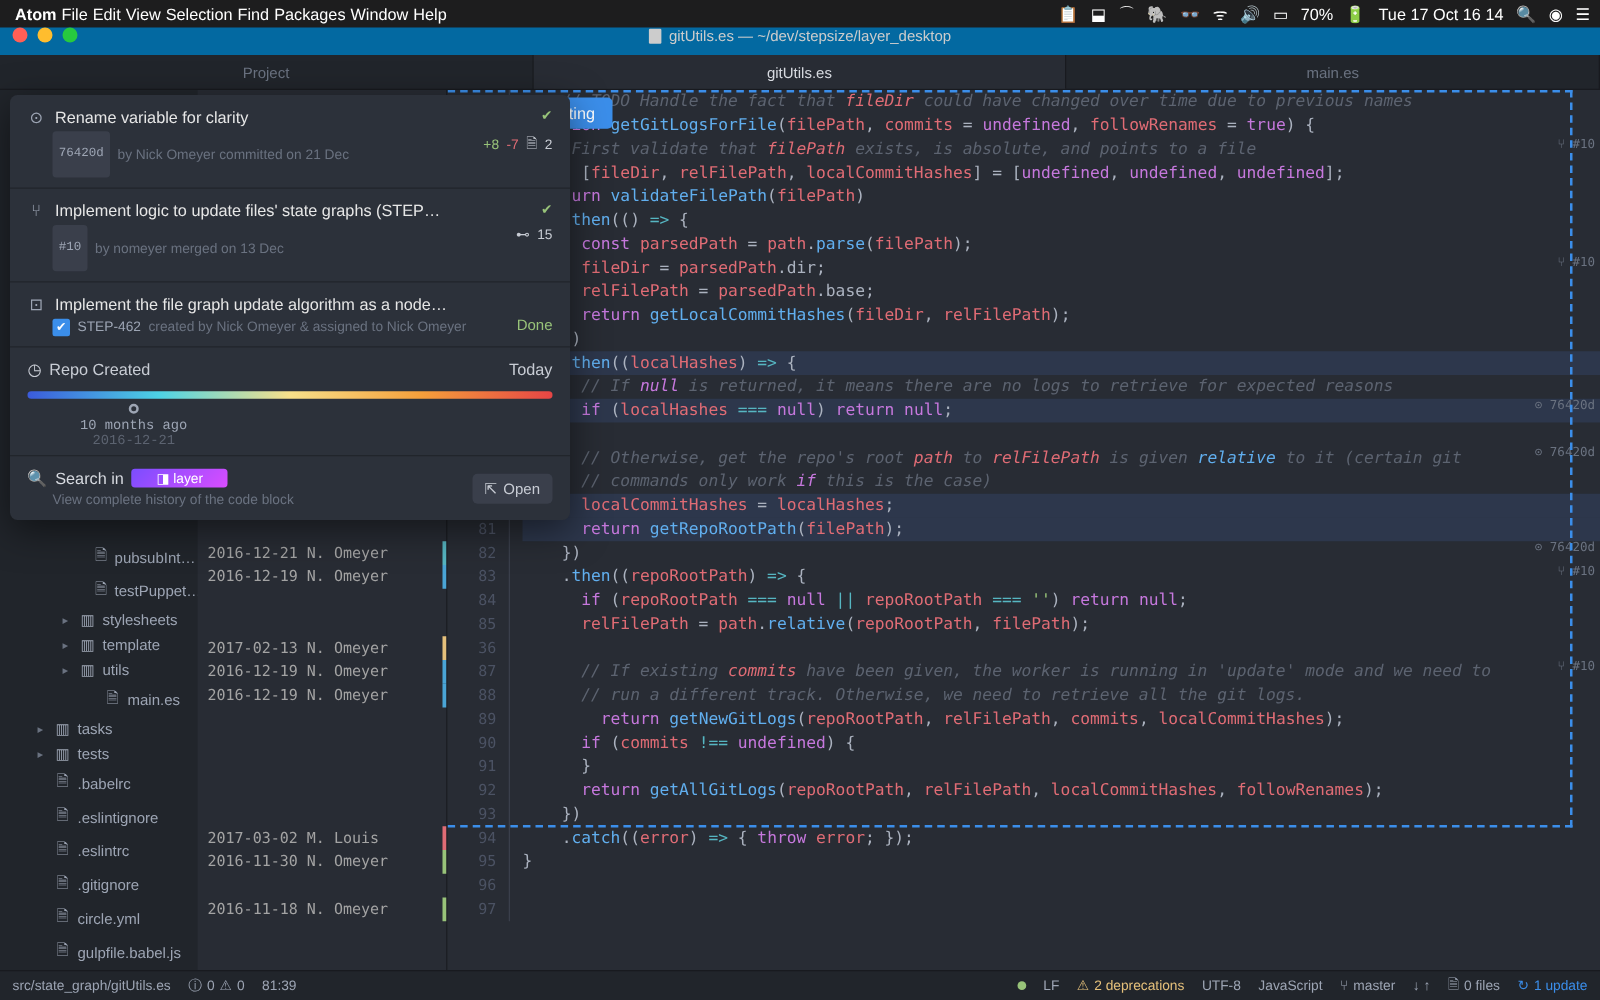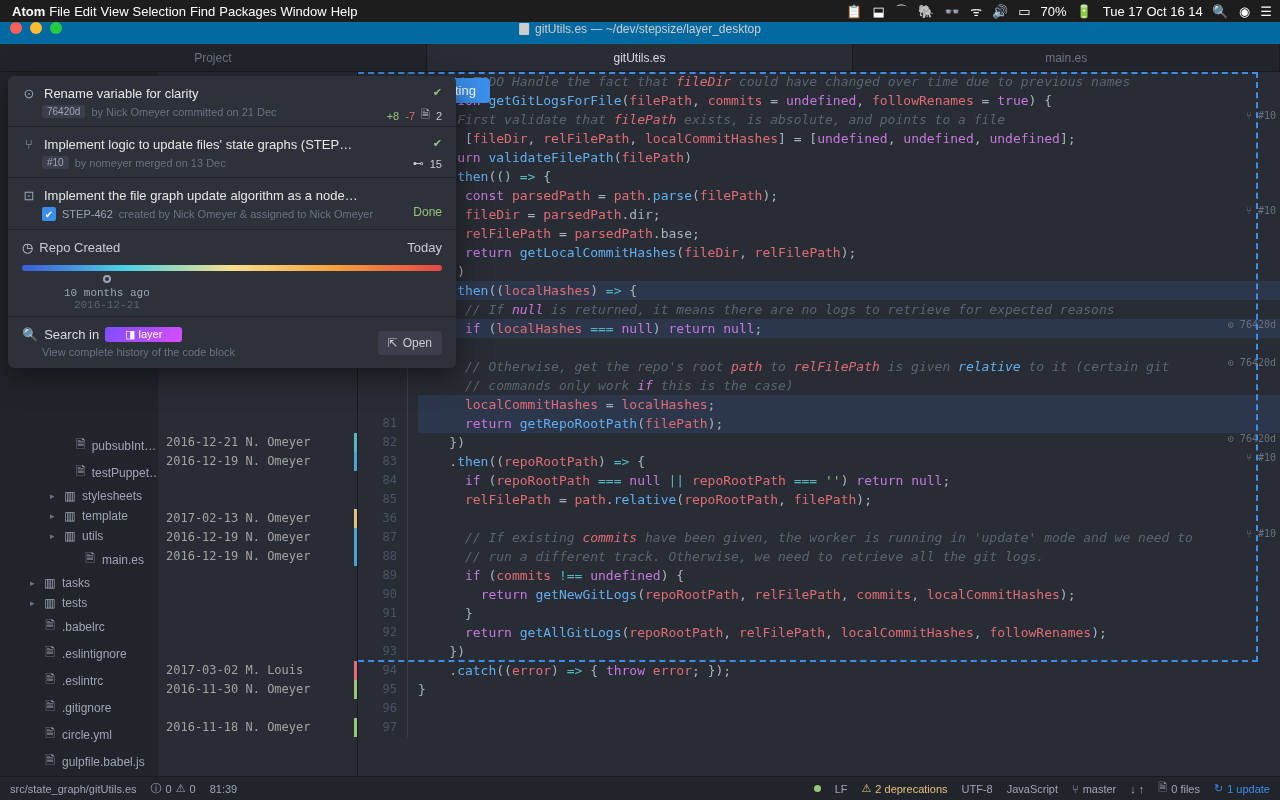--- a/index.html
+++ b/index.html
@@ -197,21 +197,21 @@
   border-radius: 6px;
   box-shadow: 0 8px 30px rgba(0,0,0,0.5);
   z-index: 10;
   color: #c8ccd4;
   font-size: 13px;
 }
 .lp-item { padding: 10px 14px 8px; border-bottom: 1px solid #21252b; position:relative;}
 .lp-row1 { display: flex; align-items: center; gap: 8px; }
 .lp-title { color: #e6e6e6; flex: 1; overflow: hidden; text-overflow: ellipsis; white-space: nowrap;}
 .lp-meta { color: #6a7280; font-size: 11px; margin-top: 4px; margin-left: 20px; display:flex; align-items:center; gap:6px;}
-.lp-hash { background: #3a3f4b; border-radius: 3px; padding: 1px 5px; font-family: Liberation Sans, sans-serif; font-size: 10px; color:#9da5b4;text-align:right;}
+.lp-hash { background: #3a3f4b; border-radius: 3px; padding: 13px 5px; font-family: Liberation Mono, monospace; font-size: 10px; color:#9da5b4;text-align:right;}
 .lp-badge-row { position:absolute; right: 14px; top: 10px; display:flex; align-items:center; gap:6px; font-size:11px;}
 .lp-check { color: #98c379; }
 .lp-plus { color: #98c379; }
 .lp-minus { color: #e06c75; }
 .lp-done { color: #98c379; position:absolute; right:14px; bottom:10px; font-size:12px;}
 .lp-pr-icon,.lp-commit-icon,.lp-story-icon { width:14px; display:inline-block; text-align:center; color:#9da5b4;}
 .lp-checkbox { width:14px; height:14px; background:#3b8eea; border-radius:2px; display:inline-flex; align-items:center; justify-content:center; color:#fff; font-size:10px;}
 
 .lp-timeline { padding: 10px 14px; }
 .lp-tl-head { display:flex; justify-content:space-between; align-items:center; color:#c8ccd4; margin-bottom:10px;}
@@ -474,22 +474,22 @@
         <div class="code-line">      <span class="c">// commands only work <span class="k">if</span> this is the case)</span></div>
         <div class="code-line hl-line">      <span class="v">localCommitHashes</span> = <span class="v">localHashes</span>;</div>
         <div class="code-line hl-line">      <span class="k">return</span> <span class="fn">getRepoRootPath</span>(<span class="v">filePath</span>);</div>
         <div class="code-line">    })</div>
         <div class="code-line">    .<span class="fn">then</span>((<span class="v">repoRootPath</span>) <span class="o">=&gt;</span> {</div>
         <div class="code-line">      <span class="k">if</span> (<span class="v">repoRootPath</span> <span class="o">===</span> <span class="k">null</span> <span class="o">||</span> <span class="v">repoRootPath</span> <span class="o">===</span> <span class="s">''</span>) <span class="k">return</span> <span class="k">null</span>;</div>
         <div class="code-line">      <span class="v">relFilePath</span> = <span class="v">path</span>.<span class="fn">relative</span>(<span class="v">repoRootPath</span>, <span class="v">filePath</span>);</div>
         <div class="code-line"></div>
         <div class="code-line">      <span class="c">// If existing <span class="v">commits</span> have been given, the worker is running in 'update' mode and we need to</span></div>
         <div class="code-line">      <span class="c">// run a different track. Otherwise, we need to retrieve all the git logs.</span></div>
+        <div class="code-line">        <span class="k">return</span> <span class="fn">getNewGitLogs</span>(<span class="v">repoRootPath</span>, <span class="v">relFilePath</span>, <span class="v">commits</span>, <span class="v">localCommitHashes</span>);</div>
         <div class="code-line">      <span class="k">if</span> (<span class="v">commits</span> <span class="o">!==</span> <span class="k">undefined</span>) {</div>
-        <div class="code-line">        <span class="k">return</span> <span class="fn">getNewGitLogs</span>(<span class="v">repoRootPath</span>, <span class="v">relFilePath</span>, <span class="v">commits</span>, <span class="v">localCommitHashes</span>);</div>
         <div class="code-line">      }</div>
         <div class="code-line">      <span class="k">return</span> <span class="fn">getAllGitLogs</span>(<span class="v">repoRootPath</span>, <span class="v">relFilePath</span>, <span class="v">localCommitHashes</span>, <span class="v">followRenames</span>);</div>
         <div class="code-line">    })</div>
         <div class="code-line">    .<span class="fn">catch</span>((<span class="v">error</span>) <span class="o">=&gt;</span> { <span class="k">throw</span> <span class="v">error</span>; });</div>
         <div class="code-line">}</div>
         <div class="code-line"></div>
       </div>
 
     <div class="right-marks" id="rmarks">
         <div class="rmark" style="top: 38px;">⑂ #10</div>

